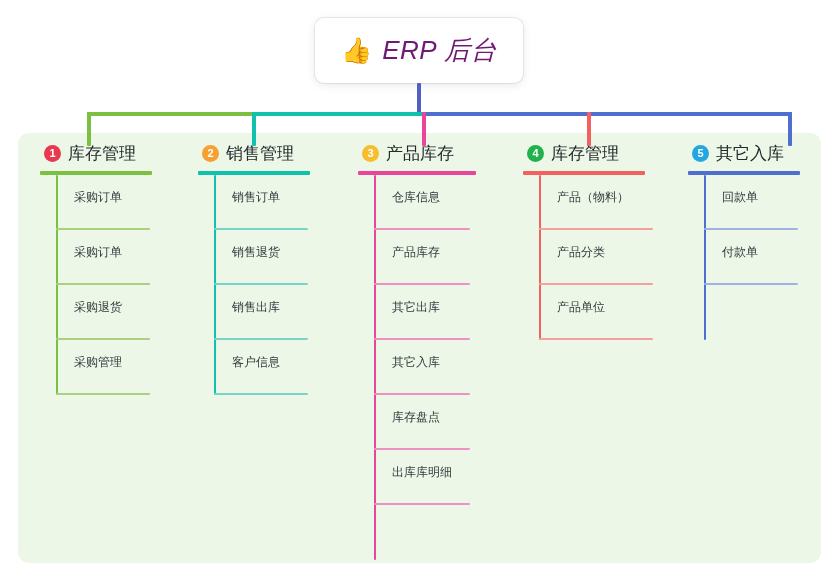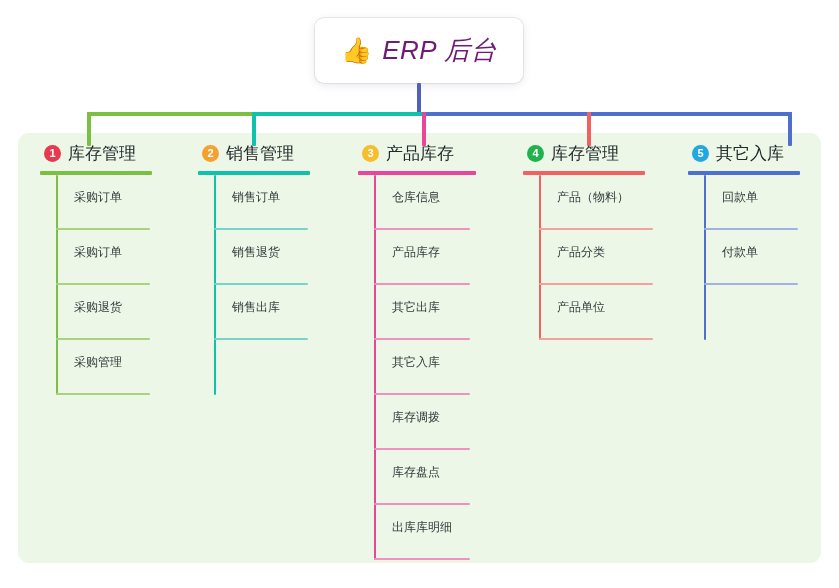--- a/index.html
+++ b/index.html
@@ -153,20 +153,24 @@
             <div class="leaf-rule" style="width: 94px; background: rgb(118, 212, 200);"></div>
           </div>
           <div class="leaf">
             <span class="leaf-text">销售退货</span>
             <div class="leaf-rule" style="width: 94px; background: rgb(118, 212, 200);"></div>
           </div>
           <div class="leaf">
             <span class="leaf-text">销售出库</span>
             <div class="leaf-rule" style="width: 94px; background: rgb(118, 212, 200);"></div>
           </div>
+          <div class="leaf">
+            <span class="leaf-text">客户信息</span>
+            <div class="leaf-rule" style="width: 94px; background: rgb(118, 212, 200);"></div>
+          </div>
         </div>
       </div>
       <div class="column" style="left: 358px; width: 118px;">
         <div class="col-head">
           <span class="badge" style="background: rgb(246, 190, 44);">3</span>
           <span class="col-title">产品库存</span>
         </div>
         <div class="col-rule" style="background: rgb(232, 69, 155); width: 118px;"></div>
         <div class="col-body" style="height: 277px;">
           <div class="spine" style="height: 385px; background: rgb(232, 69, 155);"></div>
@@ -180,24 +184,20 @@
           </div>
           <div class="leaf">
             <span class="leaf-text">其它出库</span>
             <div class="leaf-rule" style="width: 96px; background: rgb(239, 146, 194);"></div>
           </div>
           <div class="leaf">
             <span class="leaf-text">其它入库</span>
             <div class="leaf-rule" style="width: 96px; background: rgb(239, 146, 194);"></div>
           </div>
           <div class="leaf">
-            <span class="leaf-text">库存调拨</span>
-            <div class="leaf-rule" style="width: 96px; background: rgb(239, 146, 194);"></div>
-          </div>
-          <div class="leaf">
             <span class="leaf-text">库存盘点</span>
             <div class="leaf-rule" style="width: 96px; background: rgb(239, 146, 194);"></div>
           </div>
           <div class="leaf">
             <span class="leaf-text">出库库明细</span>
             <div class="leaf-rule" style="width: 96px; background: rgb(239, 146, 194);"></div>
           </div>
         </div>
       </div>
       <div class="column" style="left: 523px; width: 122px;">

